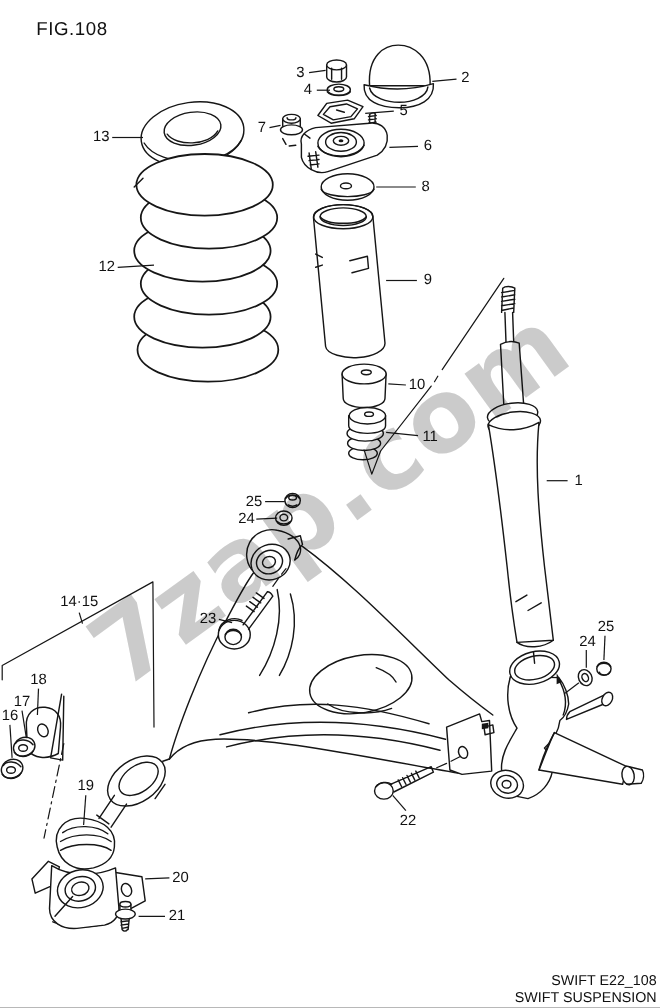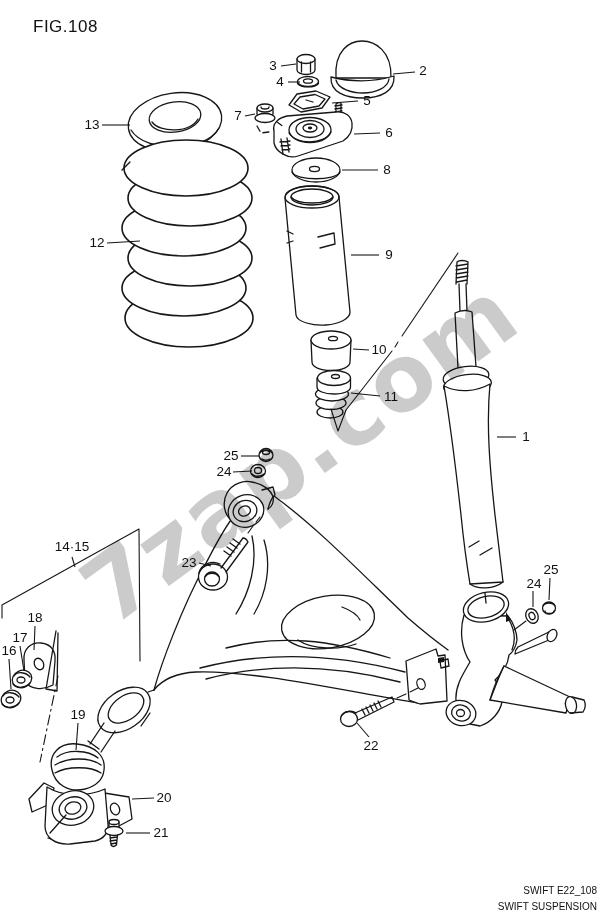--- a/index.html
+++ b/index.html
@@ -6,21 +6,21 @@
   .stage{
     position:relative;width:600px;height:916px;background:#ffffff;
     overflow:hidden;font-family:"Liberation Sans",sans-serif;color:#111;
     margin:0 auto;
   }
   .fig-label{
     position:absolute;left:33px;top:4px;font-size:17px;letter-spacing:.5px;
     color:#111;z-index:4;margin-top:13px;
   }
   .footer{
-    position:absolute;right:3px;bottom:2px;text-align:right;font-size:10px;
+    position:absolute;right:3px;bottom:2px;text-align:right;font-size:13px;
     line-height:15.5px;color:#111;z-index:4;
   }
   .watermark{
     position:absolute;left:300px;top:452px;z-index:3;
     transform:translate(-50%,-50%) rotate(-36deg);
     font-size:92px;font-weight:bold;letter-spacing:2px;white-space:nowrap;
     color:#c6c6c6;opacity:.9;mix-blend-mode:multiply;pointer-events:none;
     font-family:"DejaVu Sans","Liberation Sans",sans-serif;
   }
   svg#art{position:absolute;left:0;top:0;z-index:2;}

